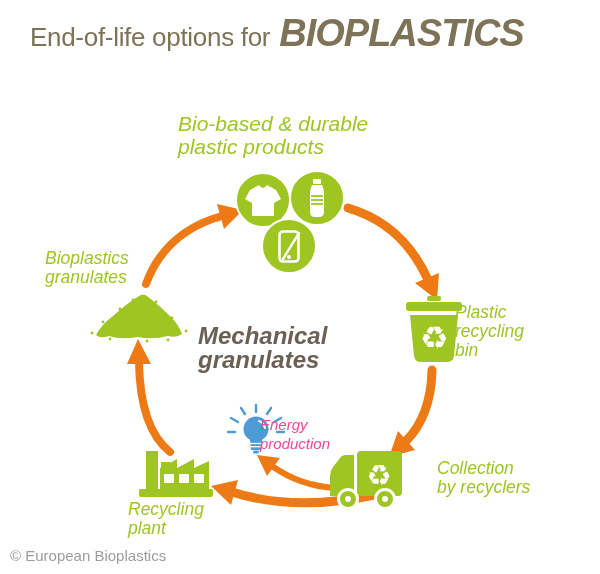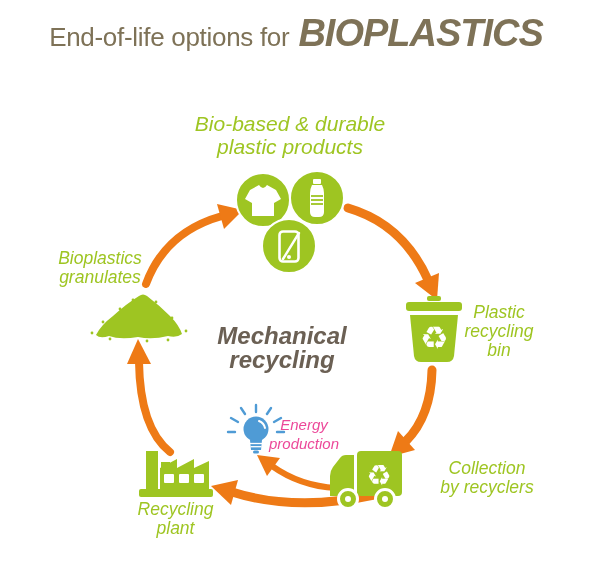--- a/index.html
+++ b/index.html
@@ -2,32 +2,32 @@
 <html><head>
 <meta charset="utf-8">
 <style>
   html,body{margin:0;padding:0;background:#ffffff;}
   .canvas{
     position:relative;width:600px;height:574px;background:#ffffff;overflow:hidden;
     font-family:"Liberation Sans",sans-serif;
   }
   
   .title{
-    position:absolute;left:16px;top:12px;width:560px;margin:0;white-space:nowrap;
-    color:#7e7257;font-weight:400;text-align:center;
+    position:absolute;left:30px;top:12px;width:560px;margin:0;white-space:nowrap;
+    color:#7e7257;font-weight:400;
   }
   .title .prefix{font-size:26px;letter-spacing:-0.3px;margin-right:9px;vertical-align:baseline;}
   .title .emph{font-size:38px;font-weight:700;font-style:italic;letter-spacing:-1px;vertical-align:baseline;}
   .subtitle{
     position:absolute;right:25px;top:59px;color:#7e7257;
     font-size:21px;font-weight:700;font-style:italic;
   }
   
   .lbl{
-    position:absolute;white-space:pre-line;text-align:center;
+    position:absolute;white-space:pre-line;
     font-style:italic;color:#9ec522;line-height:1.08;
   }
   .lbl-products{left:178px;top:113px;width:224px;font-size:21px;}
   .lbl-bin{left:455px;top:303px;width:88px;font-size:17.5px;}
   .lbl-collection{left:398px;top:459px;width:100px;font-size:17.5px;margin-left:39px;}
   .lbl-plant{left:128px;top:500px;width:95px;font-size:17.5px;}
   .lbl-granulates{left:45px;top:249px;width:110px;font-size:17.5px;}
   .lbl-center{left:198px;top:324px;width:168px;font-size:24px;font-weight:700;color:#6b6054;line-height:1.0;}
   .lbl-energy{left:260px;top:416px;width:88px;font-size:15px;color:#ec4899;line-height:1.25;}
   .copyright{
@@ -160,17 +160,18 @@
   <div class="lbl lbl-bin">Plastic
 recycling
 bin</div>
   <div class="lbl lbl-collection">Collection
 by recyclers</div>
   <div class="lbl lbl-plant">Recycling
 plant</div>
   <div class="lbl lbl-granulates">Bioplastics
 granulates</div>
   <div class="lbl lbl-center">Mechanical
-recycling</div>
+granulates</div>
   <div class="lbl lbl-energy">Energy
 production</div>
 
+  <div class="lbl copyright">© European Bioplastics</div>
 </div>
 
 </body></html>

